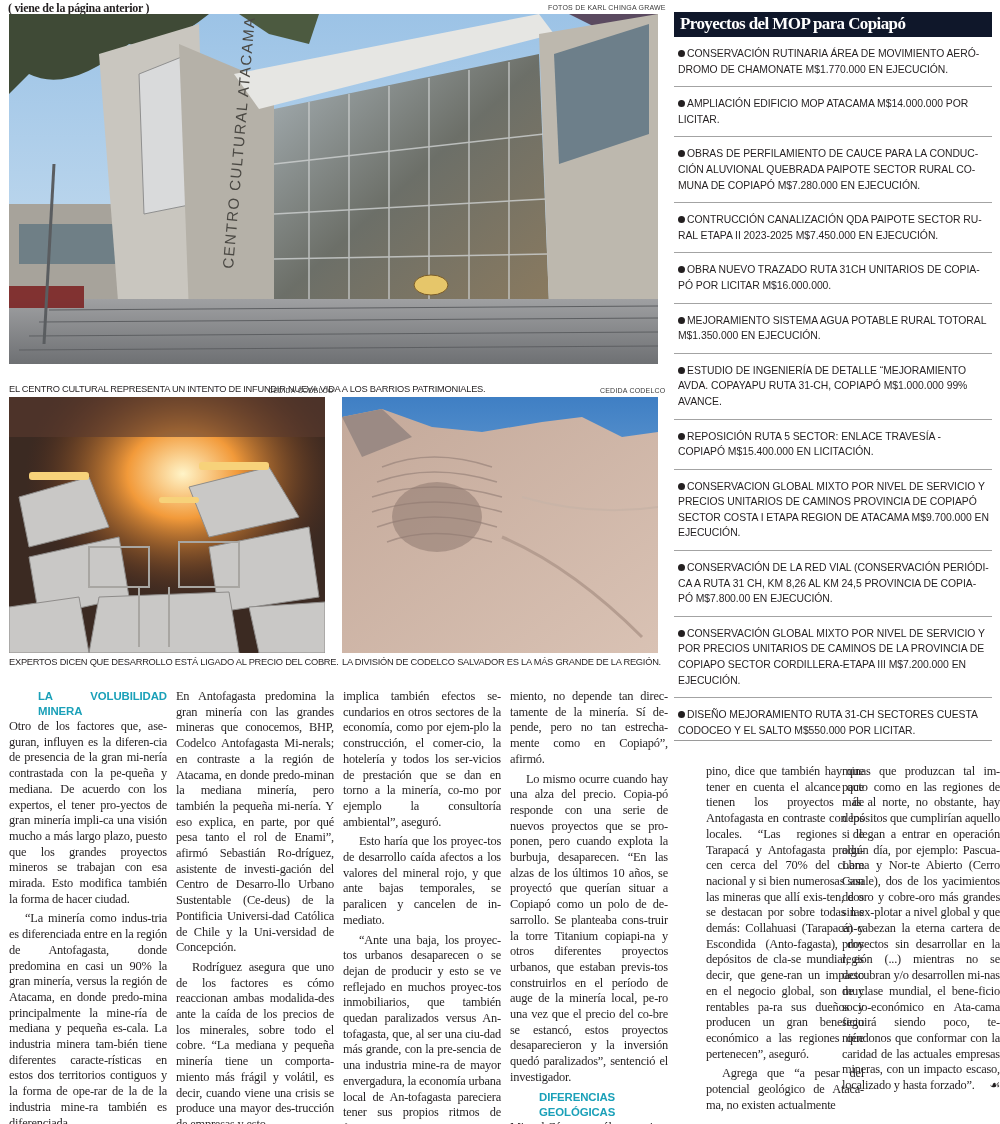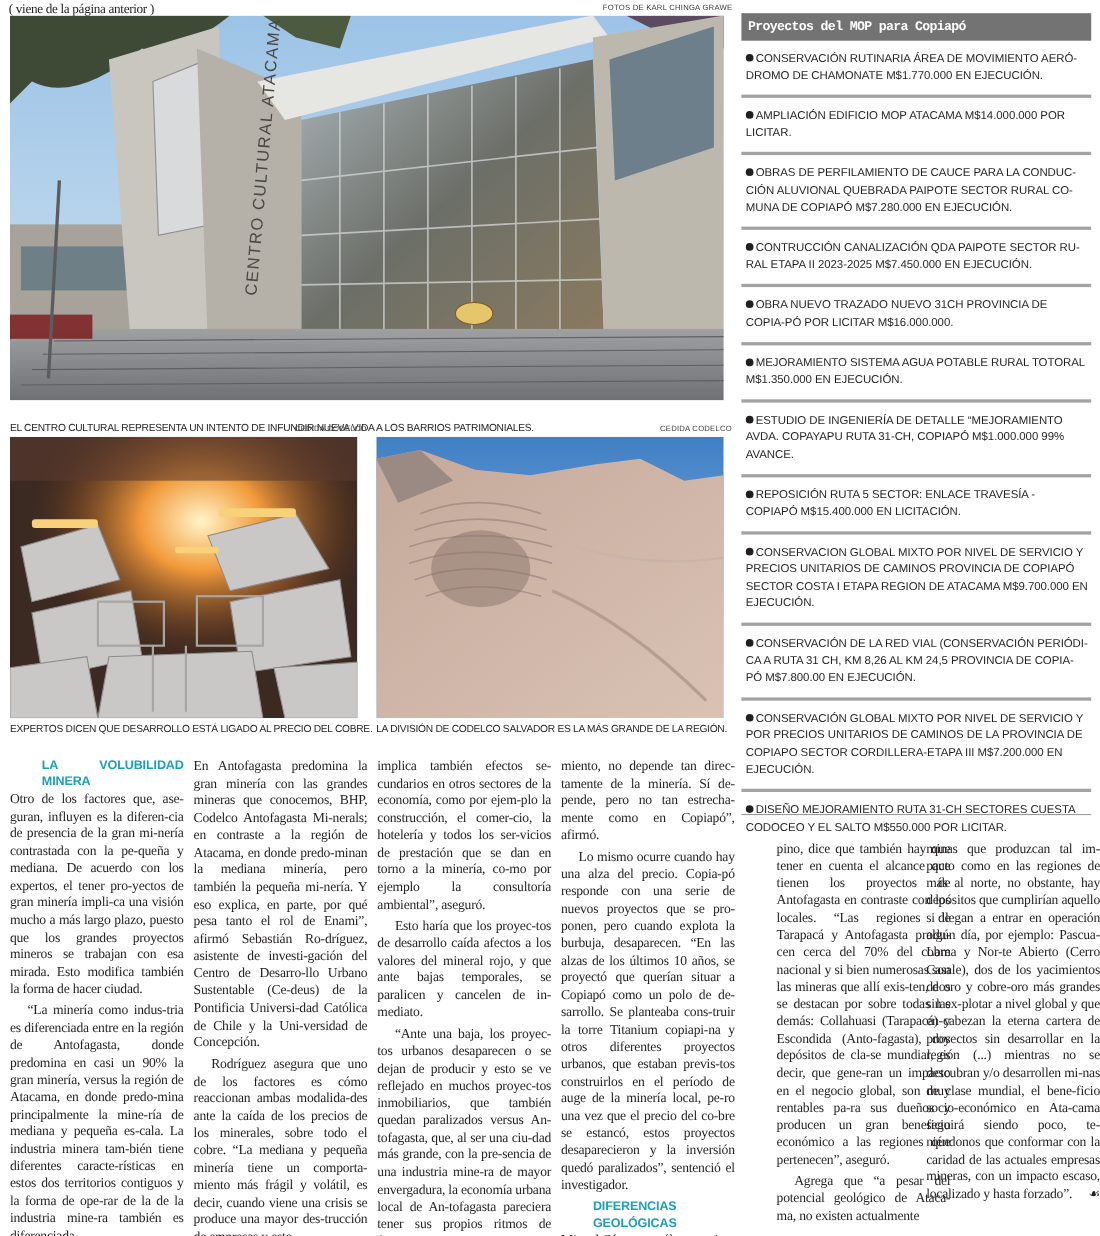--- a/index.html
+++ b/index.html
@@ -1,30 +1,30 @@
 <!DOCTYPE html>
 <html><head>
 <meta charset="utf-8">
 <style>
   * { box-sizing: border-box; margin: 0; padding: 0; }
   body { width: 1000px; height: 1124px; background: #ffffff; position: relative; overflow: hidden; font-family: "Liberation Serif", serif; color: #231f20; }
   .abs { position: absolute; }
 
-  .continued { left: 8px; top: 1px; font-family: "Liberation Serif", serif; font-size: 12px; font-weight: normal; letter-spacing: -0.3px; color: #231f20; }
+  .continued { left: 8px; top: 1px; font-family: "Liberation Serif", serif; font-size: 12px; font-weight: bold; letter-spacing: -0.3px; color: #231f20; }
   .credit { font-family: "Liberation Sans", sans-serif; font-size: 7px; letter-spacing: 0.2px; color: #3a3a3a; text-transform: uppercase; }
   .caption { font-family: "Liberation Sans", sans-serif; font-size: 9.3px; letter-spacing: -0.25px; color: #231f20; text-transform: uppercase; white-space: nowrap; }
 
   
   .photo { overflow: hidden; }
   .photo svg { width: 100%; height: 100%; display: block; }
 
   
   .sidebar { left: 674px; top: 12px; width: 318px; }
-  .sidebar-title { background: #737373; color: #fff; font-family: Liberation Mono, monospace; font-weight: bold; font-size: 12px; letter-spacing: -0.6px; padding: 1px 6px 2px; height: 25px; line-height: 22px; }
-  .sb-item { font-family: "Liberation Sans", sans-serif; font-size: 10.4px; line-height: 15.6px; color: #231f20; padding: 9px 2px 9px 4px; border-bottom: 3px solid #a3a3a3; letter-spacing: -0.05px; }
+  .sidebar-title { background: #0f172a; color: #fff; font-family: Liberation Serif, serif; font-weight: bold; font-size: 17px; letter-spacing: -0.6px; padding: 1px 6px 2px; height: 25px; line-height: 22px; }
+  .sb-item { font-family: "Liberation Sans", sans-serif; font-size: 10.4px; line-height: 15.6px; color: #231f20; padding: 9px 2px 9px 4px; border-bottom: 1px solid #a3a3a3; letter-spacing: -0.05px; }
   .sb-item:last-child { border-bottom: none; }
   .bullet { display: inline-block; width: 7px; height: 7px; border-radius: 50%; background: #231f20; margin-right: 2px; vertical-align: 0px; }
 
   
   .col { width: 158px; font-size: 12.4px; line-height: 15.7px; text-align: justify; hyphens: manual; letter-spacing: -0.2px; }
   .col p { text-indent: 0; }
   .col p.ind { text-indent: 16px; margin-top: 4px; }
   .subhead { font-family: "Liberation Sans", sans-serif; font-weight: bold; color: #1aa0b8; font-size: 11.4px; letter-spacing: -0.1px; line-height: 15px; text-transform: uppercase; padding-left: 29px; }
   .endmark { float: right; font-size: 12px; }
   .sep-line { height: 1px; background: #9a9a9a; }
@@ -168,21 +168,21 @@
 </div>
 <div class="abs caption" style="left:342px; top:657px;text-align:right;">LA DIVISIÓN DE CODELCO SALVADOR ES LA MÁS GRANDE DE LA REGIÓN.</div>
 
 <div class="abs sidebar">
   <div class="sidebar-title">Proyectos del MOP para Copiapó</div>
   <div id="sb-list">
     <div class="sb-item"><span class="bullet"></span><span>CONSERVACIÓN RUTINARIA ÁREA DE MOVIMIENTO AERÓ-DROMO DE CHAMONATE  M$1.770.000 EN EJECUCIÓN.</span></div>
     <div class="sb-item"><span class="bullet"></span><span>AMPLIACIÓN EDIFICIO MOP ATACAMA M$14.000.000 POR LICITAR.</span></div>
     <div class="sb-item"><span class="bullet"></span><span>OBRAS DE PERFILAMIENTO DE CAUCE PARA LA CONDUC-CIÓN ALUVIONAL QUEBRADA PAIPOTE SECTOR RURAL CO-MUNA DE COPIAPÓ M$7.280.000 EN EJECUCIÓN.</span></div>
     <div class="sb-item"><span class="bullet"></span><span>CONTRUCCIÓN CANALIZACIÓN QDA PAIPOTE SECTOR RU-RAL ETAPA II 2023-2025 M$7.450.000 EN EJECUCIÓN.</span></div>
-    <div class="sb-item"><span class="bullet"></span><span>OBRA NUEVO TRAZADO NUEVO 31CH PROVINCIA DE COPIA-PÓ POR LICITAR M$16.000.000.</span></div>
+    <div class="sb-item"><span class="bullet"></span><span>OBRA NUEVO TRAZADO RUTA 31CH UNITARIOS DE COPIA-PÓ POR LICITAR M$16.000.000.</span></div>
     <div class="sb-item"><span class="bullet"></span><span>MEJORAMIENTO SISTEMA AGUA POTABLE RURAL TOTORAL M$1.350.000 EN EJECUCIÓN.</span></div>
     <div class="sb-item"><span class="bullet"></span><span>ESTUDIO DE INGENIERÍA DE DETALLE “MEJORAMIENTO AVDA. COPAYAPU RUTA 31-CH, COPIAPÓ M$1.000.000 99% AVANCE.</span></div>
     <div class="sb-item"><span class="bullet"></span><span>REPOSICIÓN RUTA 5 SECTOR: ENLACE TRAVESÍA - COPIAPÓ M$15.400.000 EN LICITACIÓN.</span></div>
     <div class="sb-item"><span class="bullet"></span><span>CONSERVACION GLOBAL MIXTO POR NIVEL DE SERVICIO Y PRECIOS UNITARIOS DE CAMINOS PROVINCIA DE COPIAPÓ SECTOR COSTA I ETAPA REGION DE ATACAMA  M$9.700.000 EN EJECUCIÓN.</span></div>
     <div class="sb-item"><span class="bullet"></span><span>CONSERVACIÓN DE LA RED VIAL (CONSERVACIÓN PERIÓDI-CA A RUTA 31 CH, KM 8,26 AL KM 24,5 PROVINCIA DE COPIA-PÓ M$7.800.00 EN EJECUCIÓN.</span></div>
     <div class="sb-item"><span class="bullet"></span><span>CONSERVACIÓN GLOBAL MIXTO POR NIVEL DE SERVICIO Y POR PRECIOS UNITARIOS DE CAMINOS DE LA PROVINCIA DE COPIAPO SECTOR CORDILLERA-ETAPA III M$7.200.000 EN EJECUCIÓN.</span></div>
     <div class="sb-item"><span class="bullet"></span><span>DISEÑO MEJORAMIENTO RUTA 31-CH SECTORES CUESTA CODOCEO Y EL SALTO M$550.000 POR LICITAR.</span></div>
   </div>
 </div>
 <div class="abs sep-line" style="left:674px; top:740px; width:318px;"></div>

